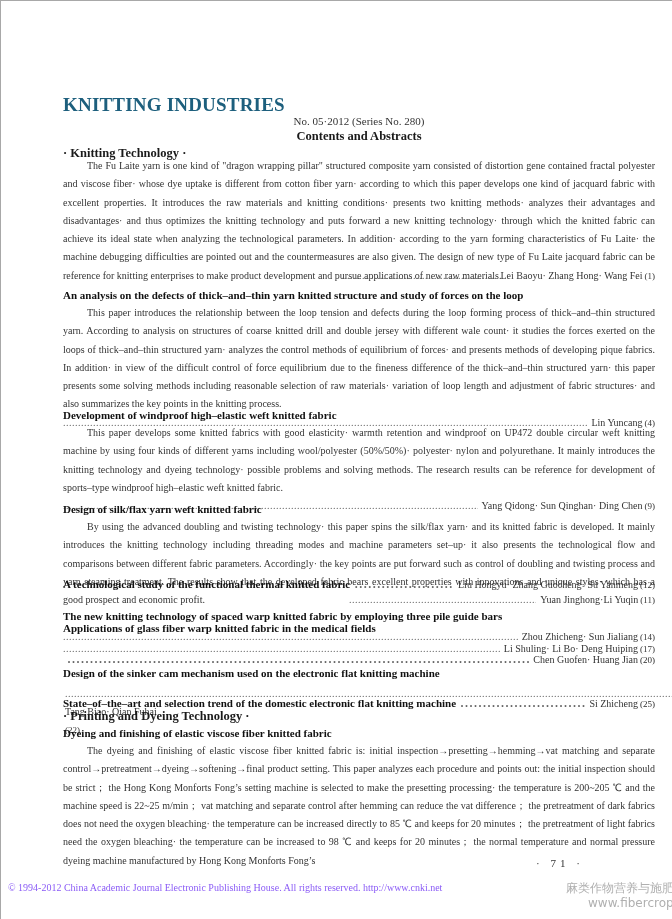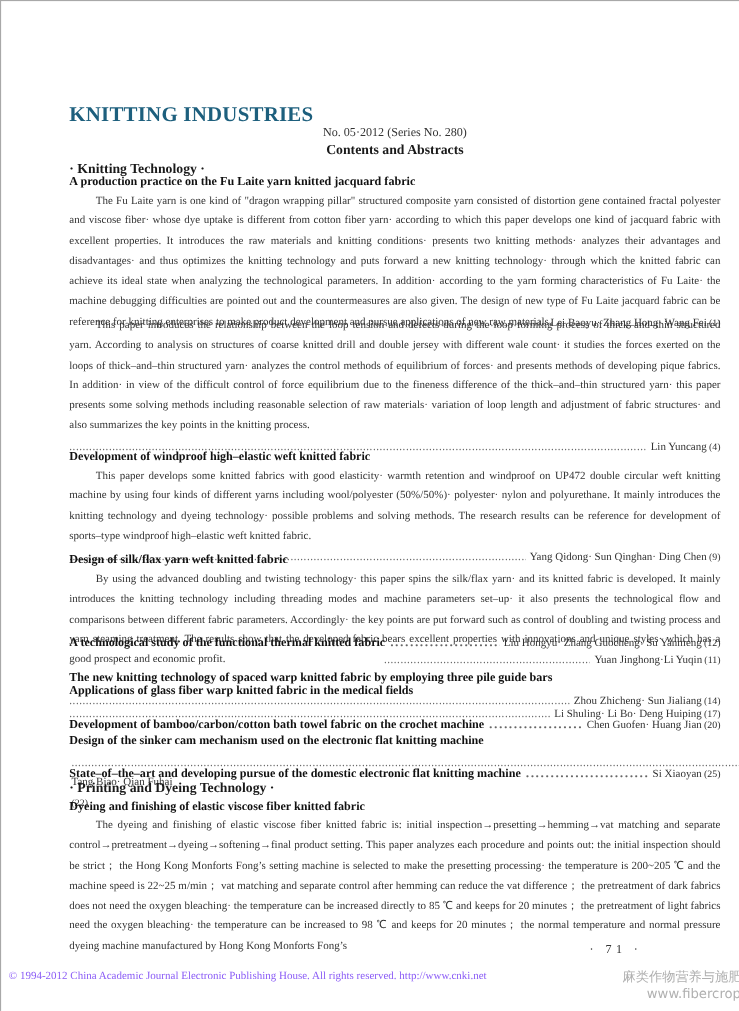--- a/index.html
+++ b/index.html
@@ -58,30 +58,30 @@
 
 <div class="page">
 
   <div class="journal-title">KNITTING INDUSTRIES</div>
   <div class="issue-line">No. 05·2012 (Series No. 280)</div>
   <div class="contents-title">Contents and Abstracts</div>
 
   <div class="section-head" style="top:146px;">· Knitting Technology ·</div>
 
   <div class="block" style="top:157px;">
-    <div class="art-title">A production practice on the Fu Laite yarn knitted jacquard fabric</div>
     <div class="abstract">The Fu Laite yarn is one kind of "dragon wrapping pillar" structured composite yarn consisted of distortion gene contained fractal polyester and viscose fiber· whose dye uptake is different from cotton fiber yarn· according to which this paper develops one kind of jacquard fabric with excellent properties. It introduces the raw materials and knitting conditions· presents two knitting methods· analyzes their advantages and disadvantages· and thus optimizes the knitting technology and puts forward a new knitting technology· through which the knitted fabric can achieve its ideal state when analyzing the technological parameters. In addition· according to the yarn forming characteristics of Fu Laite· the machine debugging difficulties are pointed out and the countermeasures are also given. The design of new type of Fu Laite  jacquard fabric can be reference for knitting enterprises to make product development and pursue applications of new raw materials.</div>
     <div class="byline" style="margin-top:-18px; padding-left:274px;">
       <span class="dots"></span>
       <span>Lei Baoyu· Zhang Hong· Wang Fei</span>
       <span class="pg">1</span>
     </div>
   </div>
 
   <div class="block" style="top:287px;">
+    <div class="art-title">An analysis on the defects of thick–and–thin yarn knitted structure and study of forces on the loop</div>
     <div class="abstract">This paper introduces the relationship between the loop tension and defects during the loop forming process of thick–and–thin structured yarn. According to analysis on structures of coarse knitted drill and double jersey with different wale count· it studies the forces exerted on the loops of thick–and–thin structured yarn· analyzes the control methods of equilibrium of forces· and presents methods of developing pique fabrics. In addition· in view of the difficult control of force equilibrium due to the fineness difference of the thick–and–thin structured yarn· this paper presents some solving methods including reasonable selection of raw materials· variation of loop length and adjustment of fabric structures· and also summarizes the key points in the knitting process.</div>
     <div class="byline">
       <span class="dots" style="margin-left:0;"></span>
       <span>Lin Yuncang</span>
       <span class="pg">4</span>
     </div>
   </div>
 
   <div class="block" style="top:407px;">
     <div class="art-title">Development of windproof high–elastic weft knitted fabric</div>
@@ -125,41 +125,40 @@
     <div class="art-title">Applications of glass fiber warp knitted fabric in the medical fields</div>
     <div class="byline" style="margin-top:3px;">
       <span class="dots" style="margin-left:0;"></span>
       <span>Li Shuling· Li Bo· Deng Huiping</span>
       <span class="pg">17</span>
     </div>
   </div>
 
   <div class="block" style="top:649px;">
     <div class="toc-line">
-      <span class="art-title">Development of bamboo/carbon/cotton bath towel fabric on the crochet machine</span>
       <span class="dots"></span>
       <span class="authors">Chen Guofen· Huang Jian</span>
       <span class="pg">20</span>
     </div>
   </div>
 
   <div class="block" style="top:665px;">
     <div class="art-title">Design of the sinker cam mechanism used on the electronic flat knitting machine</div>
     <div class="byline" style="margin-top:3px;flex-direction:column;">
       <span class="dots" style="margin-left:0;"></span>
       <span>Tang Biao· Qian Fuhai</span>
       <span class="pg">22</span>
     </div>
   </div>
 
   <div class="block" style="top:693px;">
     <div class="toc-line">
-      <span class="art-title">State–of–the–art and developing pursue of the domestic electronic flat knitting machine</span>
+      <span class="art-title">State–of–the–art and selection trend of the domestic electronic flat knitting machine</span>
       <span class="dots"></span>
-      <span class="authors">Si Xiaoyan</span>
+      <span class="authors">Si Zhicheng</span>
       <span class="pg">25</span>
     </div>
   </div>
 
   <div class="section-head" style="top:709px;">· Printing and Dyeing Technology ·</div>
 
   <div class="block" style="top:725px;">
     <div class="art-title">Dyeing and finishing of elastic viscose fiber knitted fabric</div>
     <div class="abstract">The dyeing and finishing of elastic viscose fiber knitted fabric is: initial inspection→presetting→hemming→vat matching and separate control→pretreatment→dyeing→softening→final product setting. This paper analyzes each procedure and points out: the initial inspection should be strict； the Hong Kong Monforts Fong’s setting machine is selected to make the presetting processing· the temperature is 200~205 ℃ and the machine speed is 22~25 m/min； vat matching and separate control after hemming can reduce the vat difference； the pretreatment of dark fabrics does not need the oxygen bleaching· the temperature can be increased directly to 85 ℃ and keeps for 20 minutes； the pretreatment of light fabrics need the oxygen bleaching· the temperature can be increased to 98 ℃ and keeps for 20 minutes； the normal temperature and normal pressure dyeing machine manufactured by Hong Kong Monforts Fong’s</div>
   </div>

